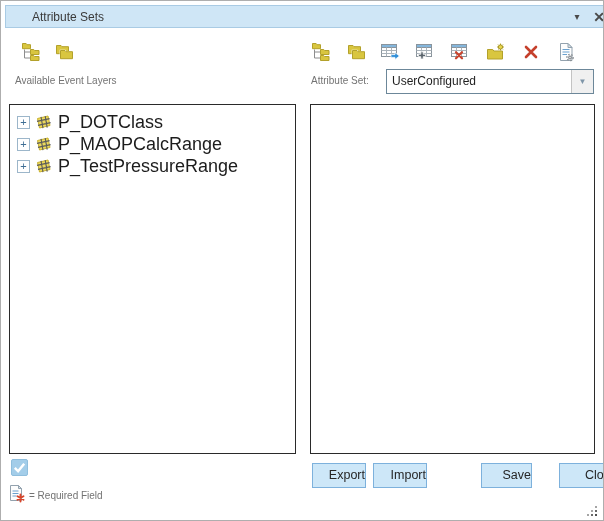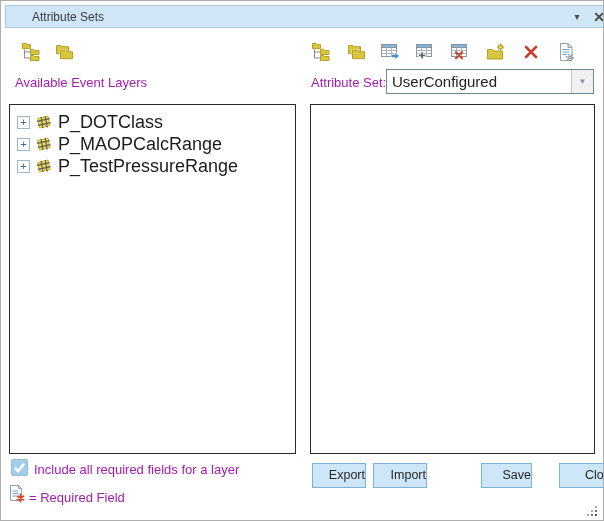--- a/index.html
+++ b/index.html
@@ -14,26 +14,26 @@
     display:flex;align-items:center;padding-left:17px;
   }
   .title{padding-left:9px;font-size:12px;color:#3a3a3a;}
   .tb-btn{position:absolute;top:0;height:21px;display:flex;align-items:center;justify-content:center;color:#4a4a4a;cursor:default;}
   .tb-collapse{right:28px;width:18px;font-size:10px;}
   .tb-close{right:6px;width:18px;font-size:14px;font-weight:bold;}
   .icon-btn{
     position:absolute;top:39px;width:24px;height:24px;
     display:flex;align-items:center;justify-content:center;
   }
-  .label{position:absolute;font-size:13px;color:#a21caf;white-space:nowrap;}
+  .label{position:absolute;font-size:10px;color:#737373;white-space:nowrap;}
   .combo{
     position:absolute;left:385px;top:68px;width:206px;height:23px;
     border:1px solid #6c8799;background:#ffffff;display:flex;
   }
-  .combo-value{flex:1;font-size:15px;color:#1f1f1f;line-height:23px;padding-left:5px;overflow:hidden;}
+  .combo-value{flex:1;font-size:12px;color:#1f1f1f;line-height:23px;padding-left:5px;overflow:hidden;}
   .combo-btn{
     width:21px;height:100%;background:#f0f0f0;border-left:1px solid #c3c3c3;
     display:flex;align-items:center;justify-content:center;
     color:#7e95a8;font-size:8px;
   }
   .panel{
     position:absolute;top:103px;height:348px;background:#ffffff;
     border:1px solid #2a2a2a;
   }
   .panel-left{left:8px;width:285px;}
@@ -207,21 +207,20 @@
     </div>
   </div>
 
   <div class="panel panel-right"></div>
 
   <div class="checkbox">
     <svg width="15" height="15" viewBox="0 0 16 16">
       <polyline points="3,8.5 6.5,12 13,4" stroke="#ffffff" stroke-width="2.6" fill="none"></polyline>
     </svg>
   </div>
-  <div class="label" style="left:33px;top:461px;">Include all required fields for a layer</div>
 
   <div class="req-icon">
     <svg width="17" height="20" viewBox="0 0 17 20">
       <path d="M1.5 1.5 h8 l3 3 v12 h-11 z" fill="#fdfdfd" stroke="#93a2ae"></path>
       <path d="M9.5 1.5 l3 3 h-3 z" fill="#dbe4eb" stroke="#93a2ae"></path>
       <path d="M3.5 7 h6 M3.5 9.5 h6 M3.5 12 h4" stroke="#6aa1cf"></path>
       <g stroke="#d8452b" stroke-width="1.9" stroke-linecap="round">
         <path d="M11.5 10.5 V17.5 M8.5 12.2 L14.5 15.8 M14.5 12.2 L8.5 15.8"></path>
       </g>
     </svg>

